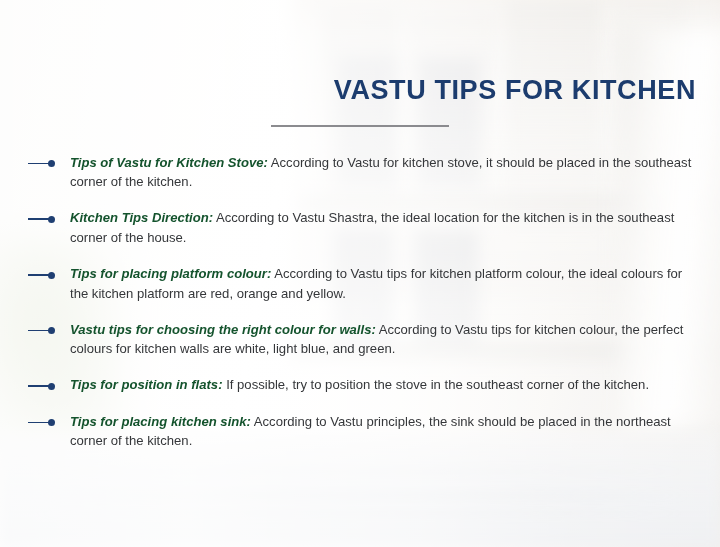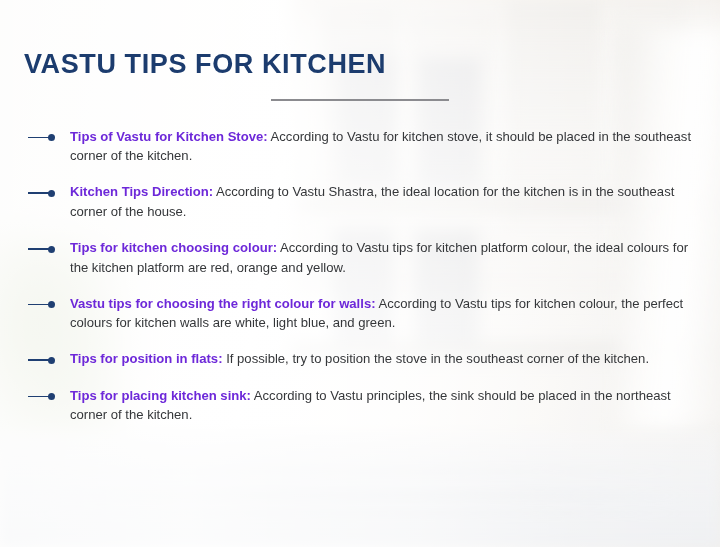--- a/index.html
+++ b/index.html
@@ -174,22 +174,22 @@
   .content {
     position: relative;
     z-index: 5;
     width: 720px;
     height: 547px;
     box-sizing: border-box;
     padding: 0 24px;
   }
 
   .title-block {
-    text-align: left;
-    padding-top: 50px;
+    text-align: right;
+    padding-top: 76px;
   }
 
   .main-title {
     margin: 0;
     font-family: "Liberation Sans", sans-serif;
     font-size: 27px;
     font-weight: 700;
     letter-spacing: 0.6px;
     color: #1c3c6e;
     line-height: 1.1;
@@ -240,21 +240,22 @@
     left: 20px;
     top: 0.5px;
     width: 7px;
     height: 7px;
     border-radius: 50%;
     background: #1f3f72;
   }
 
   .tip-label {
     font-weight: 700;
-    color: #6d28d9;
+    color: #14532d;
+    font-style: italic;
   }
   .tip-body {
     font-weight: 400;
     color: #35373a;
     white-space: pre-wrap;
   }
 </style>
 </head>
 <body>
 
@@ -305,21 +306,21 @@
         </span>
         <span class="tip-label">Kitchen Tips Direction:</span><span class="tip-body"> According to Vastu Shastra, the ideal location for the kitchen is in the southeast corner of the house.</span>
       </li>
 
 
       <li class="tip-item">
         <span class="tip-bullet">
           <span class="b-line"></span>
             <span class="b-dot"></span>
         </span>
-        <span class="tip-label">Tips for kitchen choosing colour:</span><span class="tip-body"> According to Vastu tips for kitchen platform colour, the ideal colours for the kitchen platform are red, orange and yellow.</span>
+        <span class="tip-label">Tips for placing platform colour:</span><span class="tip-body"> According to Vastu tips for kitchen platform colour, the ideal colours for the kitchen platform are red, orange and yellow.</span>
       </li>
 
       <li class="tip-item">
         <span class="tip-bullet">
           <span class="b-line"></span>
             <span class="b-dot"></span>
         </span>
         <span class="tip-label">Vastu tips for choosing the right colour  for walls:</span><span class="tip-body"> According to Vastu tips for kitchen colour, the perfect colours for kitchen walls are white, light blue, and green.</span>
       </li>
 

